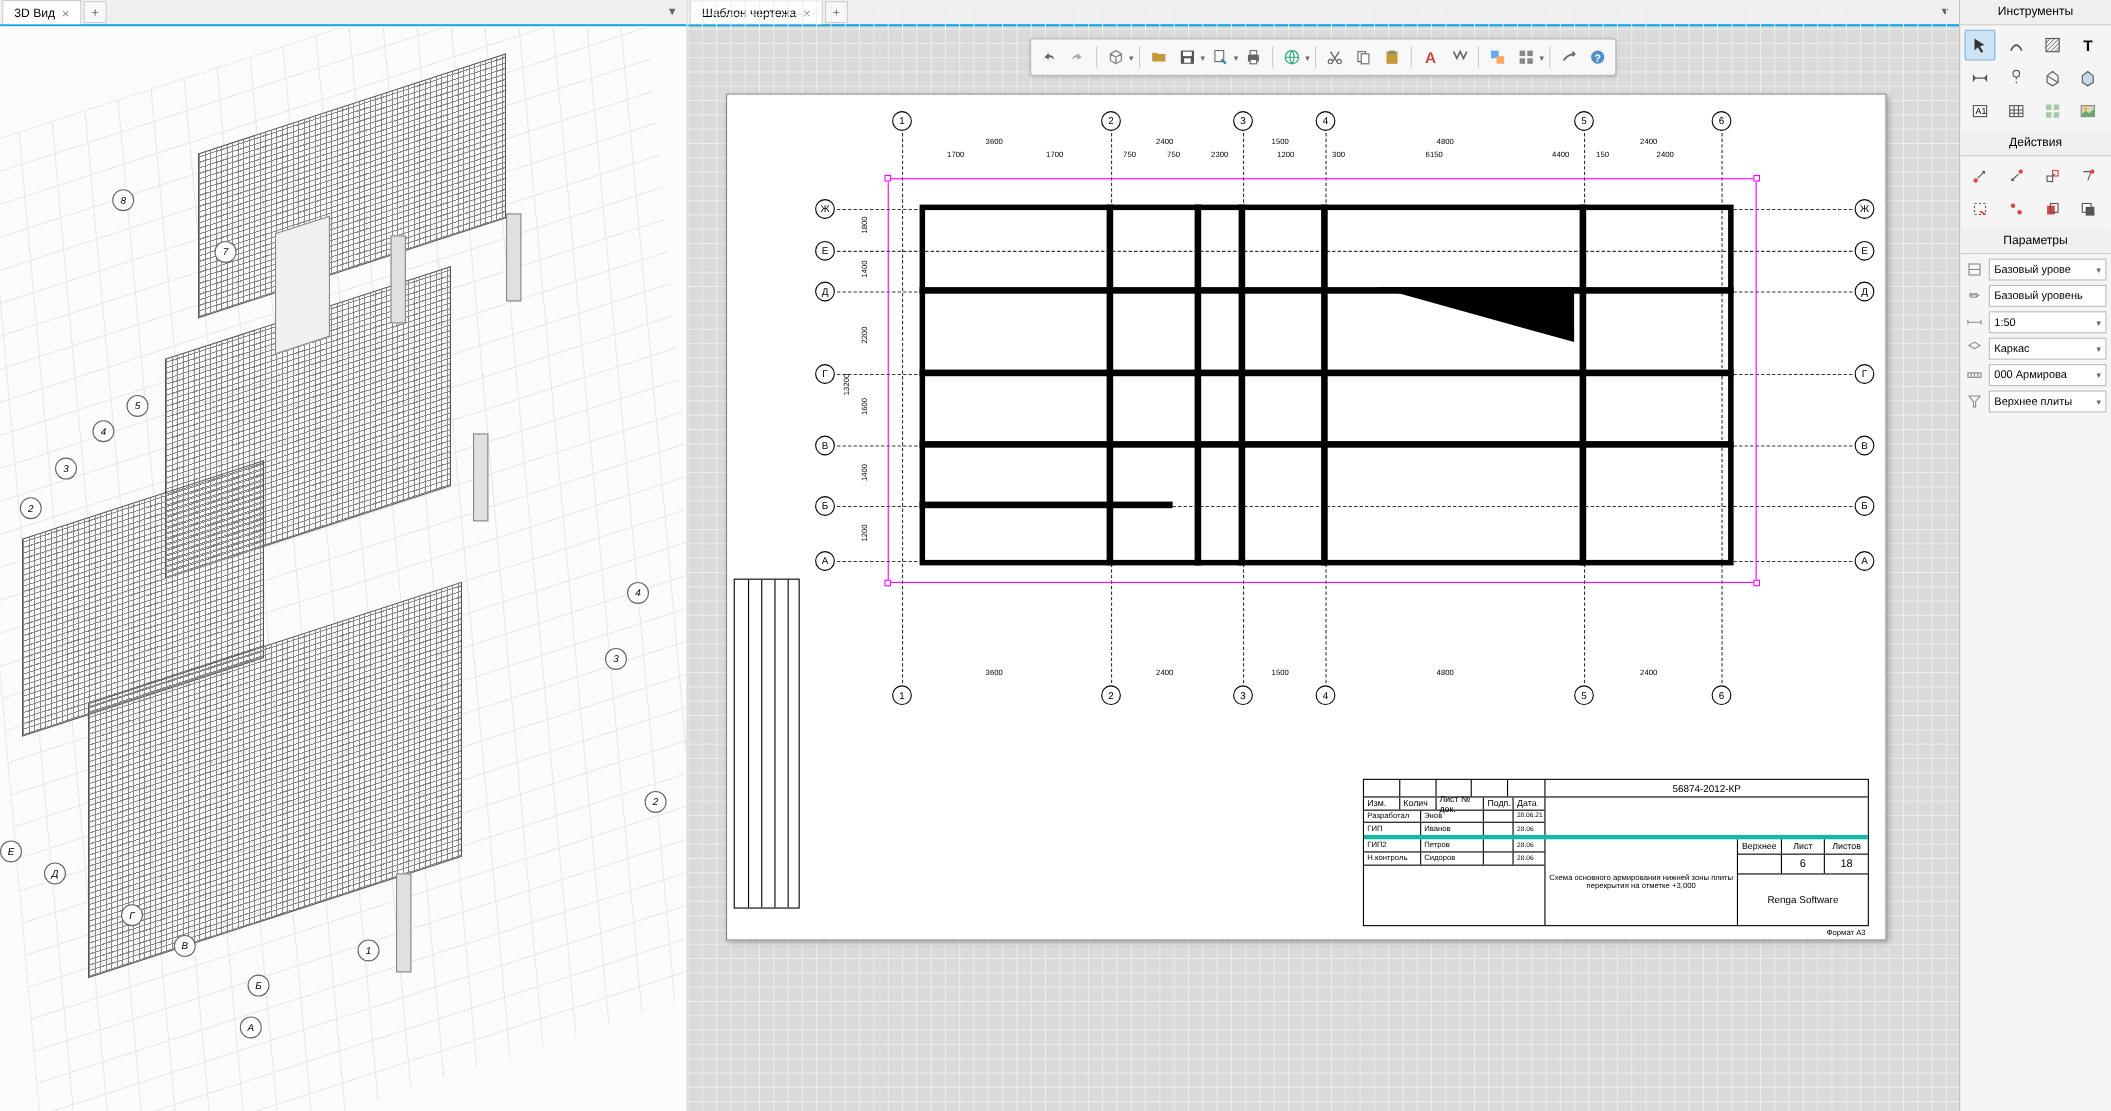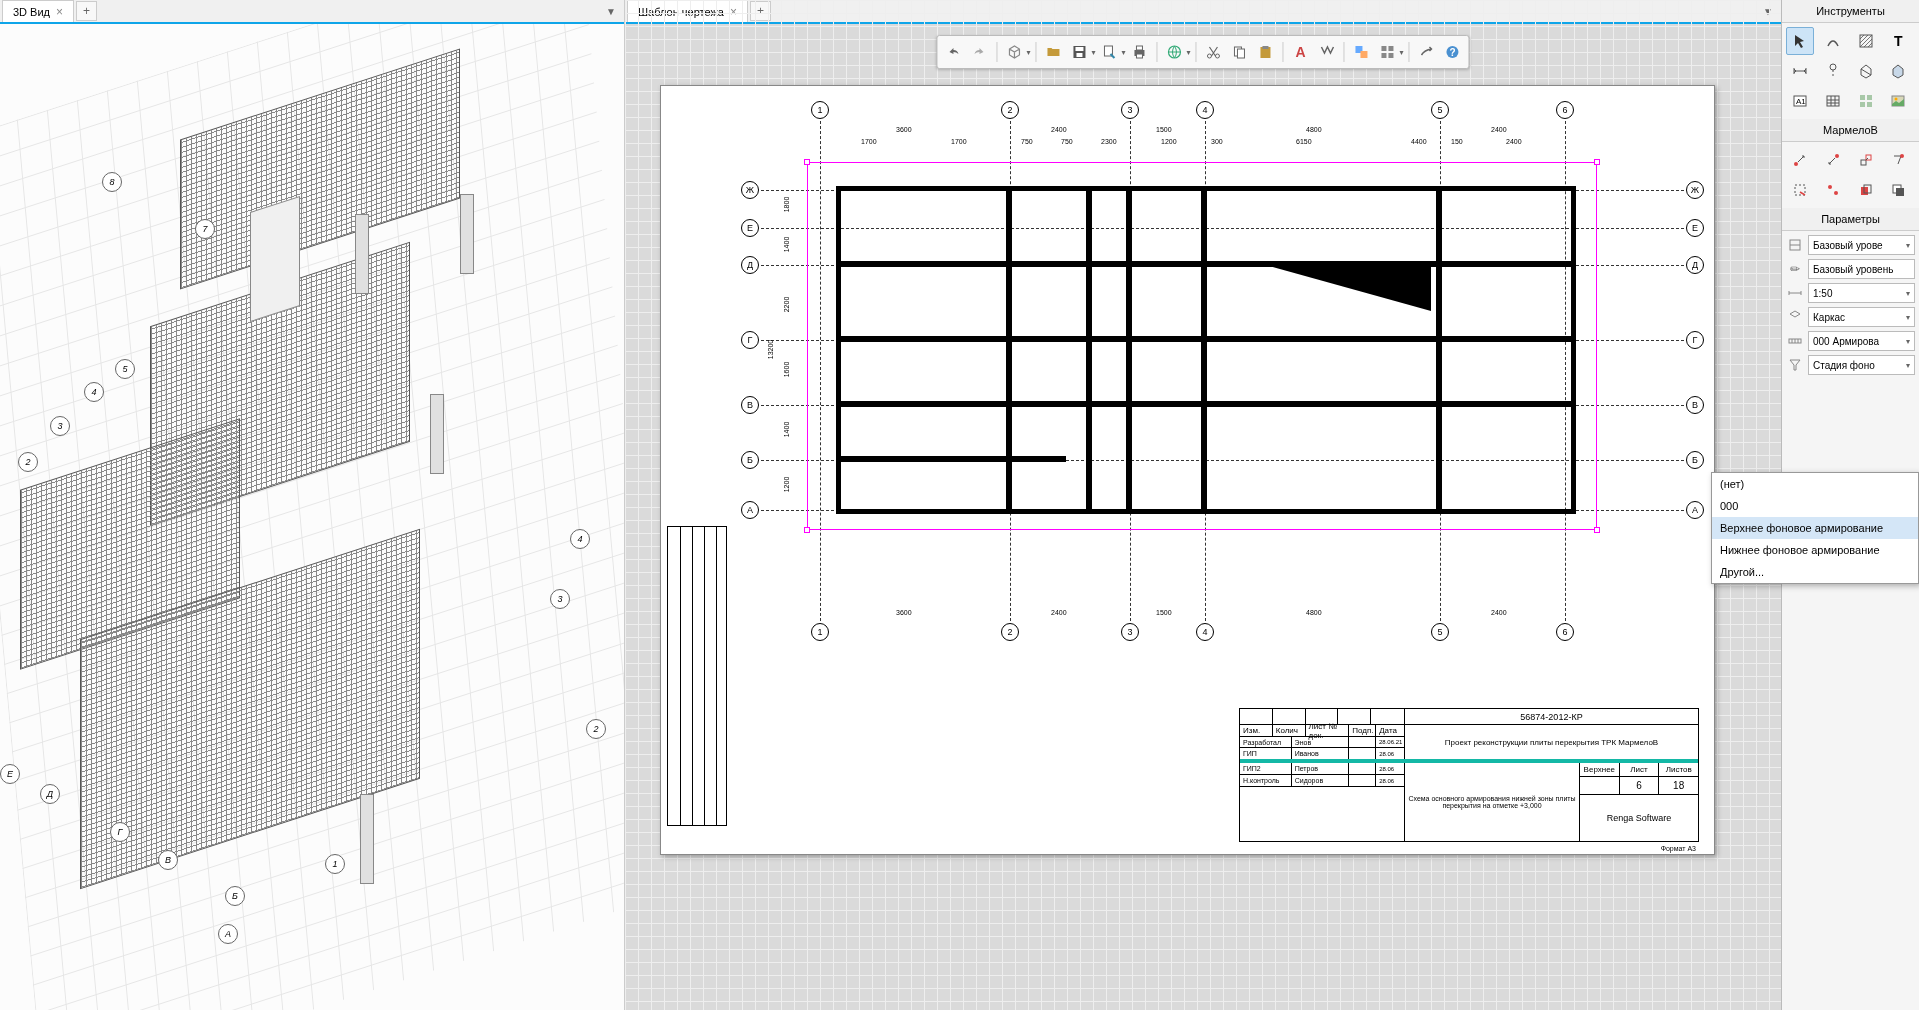--- a/index.html
+++ b/index.html
@@ -371,21 +371,20 @@
                 <div class="tb-cell" style="width:27px;"></div>
                 <div class="tb-cell" style="width:28px;border-right:none;font-size:6px;">28.06.21</div>
               </div>
               <div class="tb-row" style="height:12px;border-bottom:none;">
                 <div class="tb-cell" style="width:52px;font-size:7px;">ГИП</div>
                 <div class="tb-cell" style="width:58px;font-size:7px;">Иванов</div>
                 <div class="tb-cell" style="width:27px;"></div>
                 <div class="tb-cell" style="width:28px;border-right:none;font-size:6px;">28.06</div>
               </div>
             </div>
-            <div style="flex:1;display:flex;align-items:center;justify-content:center;font-size:8px;text-align:center;">Проект реконструкции плиты перекрытия ТРК МармелоВ</div>
           </div>
           <div style="display:flex;flex:1;">
             <div style="width:165px;border-right:1px solid #000;display:flex;flex-direction:column;">
               <div class="tb-row" style="height:12px;">
                 <div class="tb-cell" style="width:52px;font-size:7px;">ГИП2</div>
                 <div class="tb-cell" style="width:58px;font-size:7px;">Петров</div>
                 <div class="tb-cell" style="width:27px;"></div>
                 <div class="tb-cell" style="width:28px;border-right:none;font-size:6px;">28.06</div>
               </div>
               <div class="tb-row" style="height:12px;">
@@ -482,21 +481,21 @@
           </div>
         <div class="tool-btn">
             <svg class="icon-svg" viewBox="0 0 16 16">
               <rect x="2" y="3" width="12" height="10" fill="#d8d8b8" stroke="#888"></rect>
               <circle cx="6" cy="6" r="1.5" fill="#fa0"></circle>
               <path d="M2 11 L6 8 L9 10 L14 6 L14 13 L2 13 Z" fill="#6a6"></path>
             </svg>
           </div>
       </div>
 
-      <div class="panel-header">МармелоВ</div>
+      <div class="panel-header">Действия</div>
       <div class="action-grid">
         <div class="tool-btn">
             <svg class="icon-svg" viewBox="0 0 16 16">
               <circle cx="4" cy="12" r="2" fill="#d44"></circle>
               <path d="M6 10 L12 4 M10 4 L12 4 L12 6" stroke="#555" fill="none"></path>
             </svg>
           </div>
         <div class="tool-btn">
             <svg class="icon-svg" viewBox="0 0 16 16">
               <circle cx="12" cy="4" r="2" fill="#d44"></circle>
@@ -596,28 +595,21 @@
               <span class="param-drop">▾</span>
             </div>
         </div>
         <div class="param-row">
           <div class="param-icon">
               <svg class="icon-svg" viewBox="0 0 16 16">
                 <path d="M3 3 L13 3 L9 8 L9 13 L7 13 L7 8 Z" fill="none" stroke="#888"></path>
               </svg>
             </div>
           <div class="param-field">
-              <span>Стадия фоно</span>
+              <span>Верхнее плиты</span>
               <span class="param-drop">▾</span>
             </div>
         </div>
       </div>
     </div>
 
-    <div class="dropdown-menu">
-      <div class="dd-item">(нет)</div>
-      <div class="dd-item">000</div>
-      <div class="dd-item selected">Верхнее фоновое армирование</div>
-      <div class="dd-item">Нижнее фоновое армирование</div>
-      <div class="dd-item">Другой...</div>
-    </div>
   </div>
 </div>
 
 </body></html>

